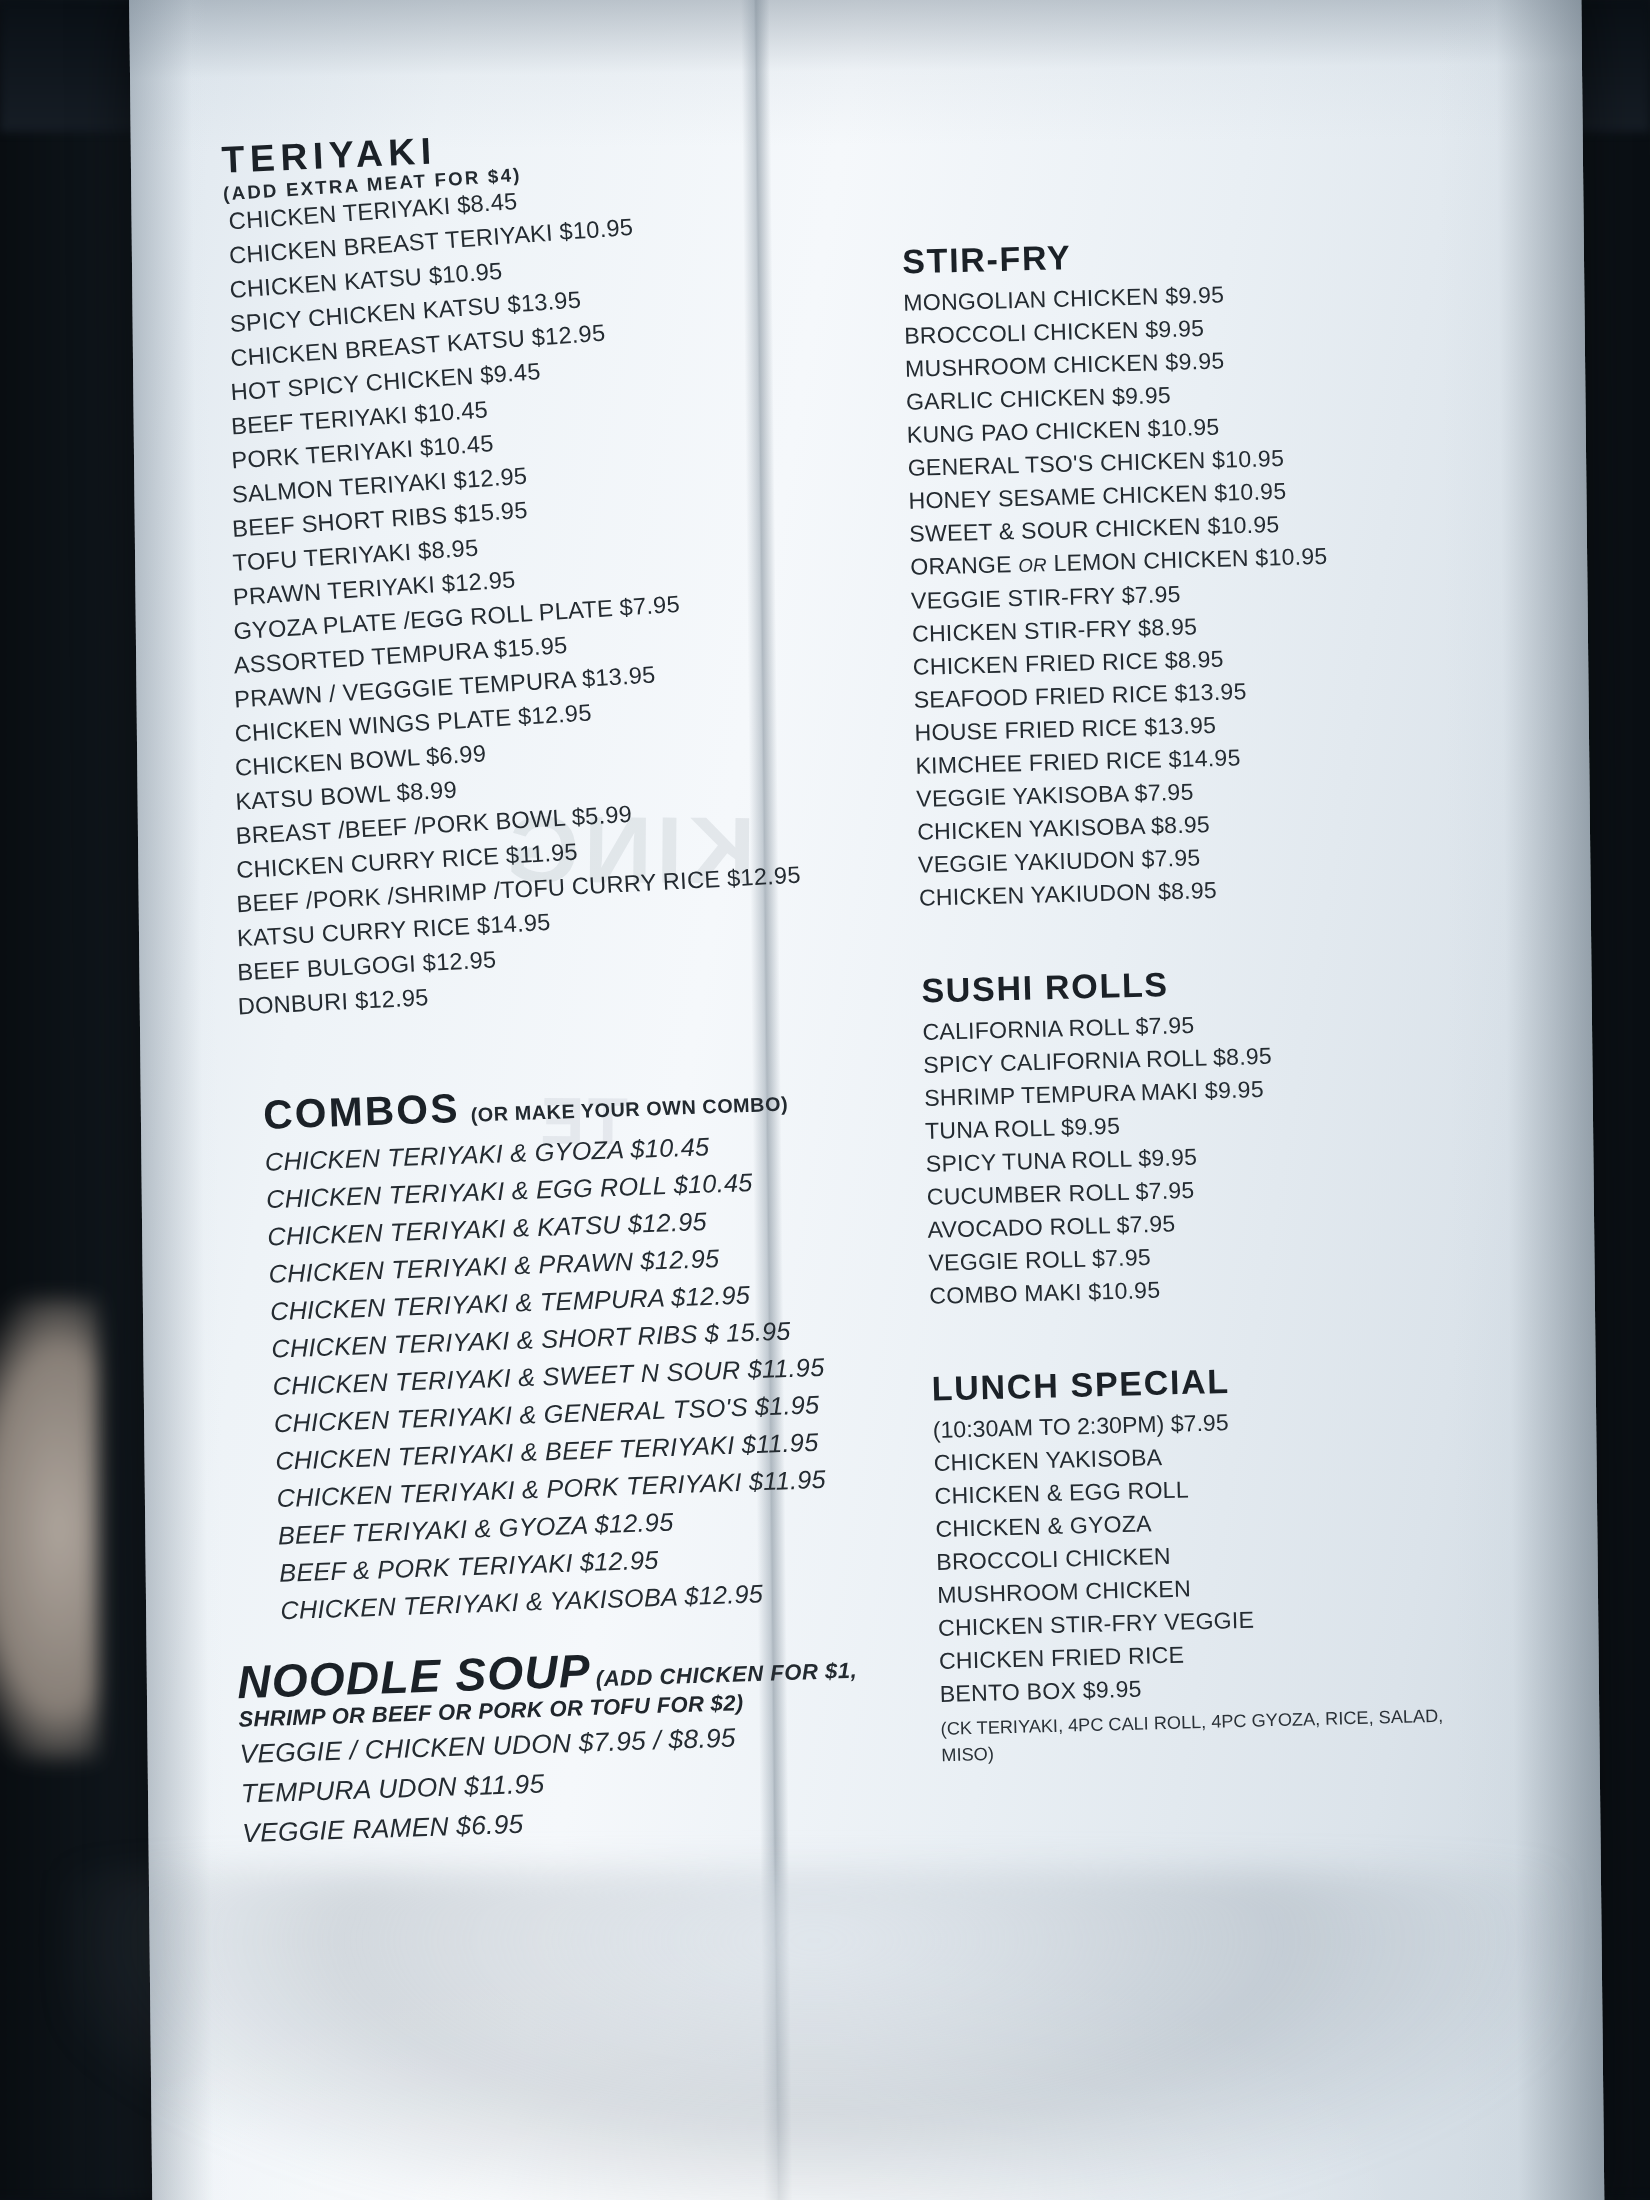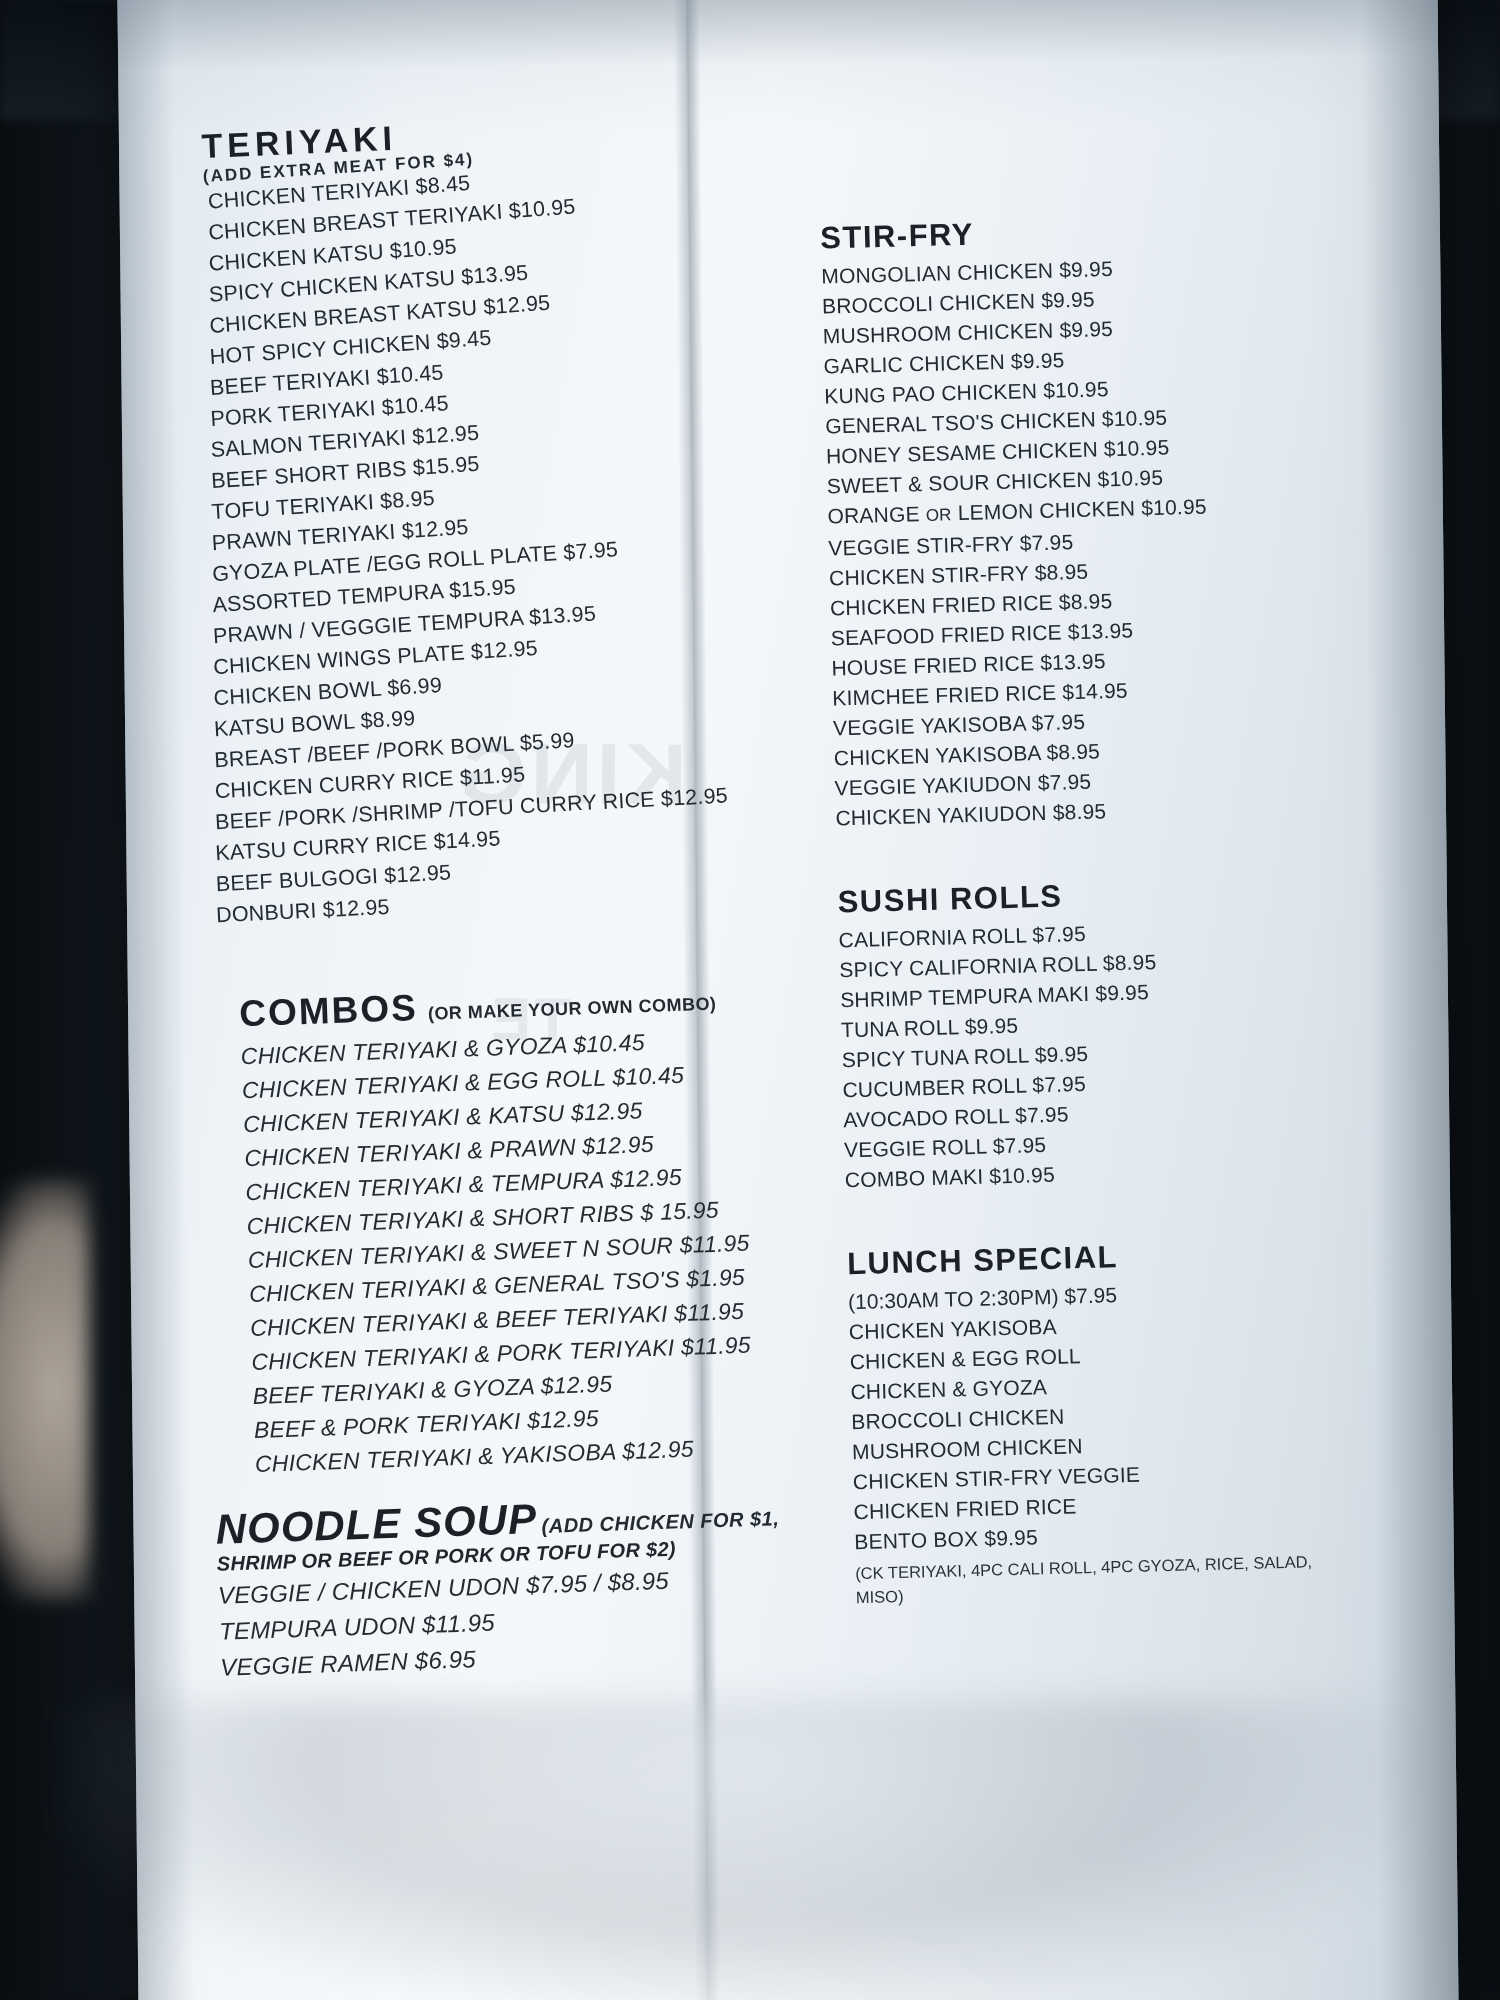--- a/index.html
+++ b/index.html
@@ -238,21 +238,21 @@
     font-size: 21px;
     line-height: 30px;
     color: #242b31;
   }
   .lunch-foot {
     font-size: 16.5px;
     line-height: 24px;
     color: #2a3137;
     margin-top: 4px;
   }
-  .small-caps-em { font-size: 17px; margin-top: 20px; }
+  .small-caps-em { font-style: italic; font-size: 17px; margin-top: 20px; }
 </style>
 </head>
 <body>
 
 <div id="photo">
   <div class="bg-blotch-left"></div>
   <div class="bg-blotch-right"></div>
   <div class="bg-top"></div>
   <div class="hand"></div>
 

